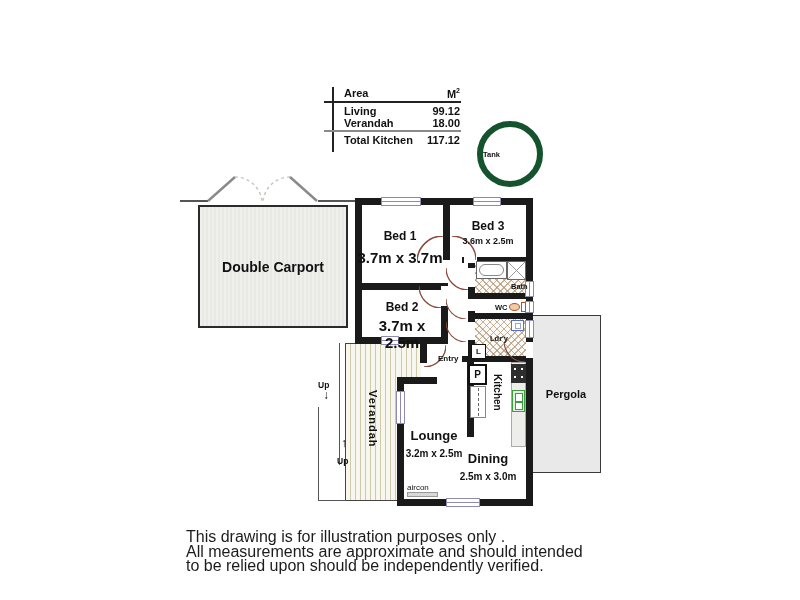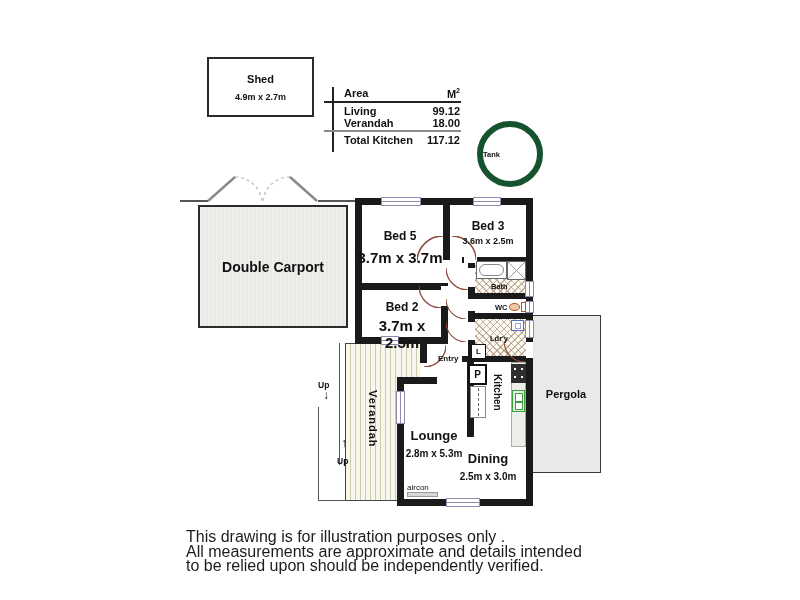--- a/index.html
+++ b/index.html
@@ -31,25 +31,20 @@
   .rot{position:absolute;transform:rotate(90deg);transform-origin:0 0;font-weight:bold;}
   .disc{font-size:16px;line-height:14.5px;color:#1c1c1c;}
   .table-row{display:flex;justify-content:space-between;font-weight:bold;font-size:11px;}
   sup{font-size:7px;}
 </style>
 </head>
 <body>
 
 <div id="canvas">
 
-  <div class="abs" style="left:207px;top:57px;width:103px;height:56px;border:2px solid #2b2b2b;background:#fff;
-              display:flex;flex-direction:column;align-items:center;justify-content:center;">
-    <div class="lbl" style="position:static;font-size:11px;">Shed</div>
-    <div class="lbl" style="position:static;font-size:9px;margin-top:7px;">4.9m x 2.7m</div>
-  </div>
 
   <div class="abs" style="left:332px;top:87px;width:2px;height:65px;background:#222;"></div>
   <div class="abs" style="left:324px;top:101px;width:137px;height:2px;background:#222;"></div>
   <div class="abs" style="left:324px;top:130px;width:137px;height:2px;background:#8a8a8a;"></div>
   <div class="abs table-row" style="left:344px;top:87px;width:116px;">
     <span>Area</span>
     <span><span>M</span><sup>2</sup></span>
   </div>
   <div class="abs table-row" style="left:344px;top:105px;width:116px;">
     <span>Living</span>
@@ -194,45 +189,45 @@
               display:flex;align-items:center;justify-content:center;">
     <span class="lbl" style="position:static;font-size:10px;">P</span>
   </div>
   <div class="abs" style="left:470px;top:386px;width:16px;height:32px;border:1px solid #888;background:#fff;box-sizing:border-box;">
     <div style="position:absolute;left:50%;top:1px;bottom:1px;width:0;border-left:1px dashed #666;"></div>
   </div>
   <div class="lbl" style="left:407px;top:483px;font-size:8px;font-weight:normal;">aircon</div>
   <div class="abs" style="left:407px;top:492px;width:31px;height:5px;background:#d8d8d8;border:1px solid #999;box-sizing:border-box;"></div>
 
   <div class="room-block" style="left:357px;top:229px;width:86px;">
-    <div class="room-name">Bed 5</div>
+    <div class="room-name">Bed 1</div>
     <div class="room-size">3.7m x 3.7m</div>
   </div>
   <div class="room-block" style="left:450px;top:219px;width:76px;">
     <div class="room-name">Bed 3</div>
     <div class="room-size" style="margin-top:3px;font-size:9px;">3.6m x 2.5m</div>
   </div>
   <div class="room-block" style="left:360px;top:300px;width:84px;">
     <div class="room-name">Bed 2</div>
     <div class="room-size" style="margin-top:3px;">3.7m x 2.5m</div>
   </div>
   <div class="room-block big" style="left:398px;top:428px;width:72px;">
     <div class="room-name">Lounge</div>
-    <div class="room-size">2.8m x 5.3m</div>
+    <div class="room-size">3.2m x 2.5m</div>
   </div>
   <div class="room-block big" style="left:450px;top:451px;width:76px;">
     <div class="room-name">Dining</div>
     <div class="room-size">2.5m x 3.0m</div>
   </div>
-  <div class="lbl tiny" style="left:491px;top:282px;">Bath</div>
+  <div class="lbl tiny" style="left:491px;top:282px;padding-left:20px;">Bath</div>
   <div class="lbl tiny" style="left:495px;top:303px;">WC</div>
   <div class="lbl tiny" style="left:490px;top:334px;">Ldr'y</div>
   <div class="lbl" style="left:438px;top:354px;font-size:8px;">Entry</div>
   <div class="rot" style="left:379px;top:390px;font-size:11px;letter-spacing:1px;">Verandah</div>
   <div class="rot" style="left:503px;top:374px;font-size:10px;">Kitchen</div>
 
   <div class="abs disc" style="left:186px;top:530px;">
     <div>This drawing is for illustration purposes only .</div>
-    <div>All measurements are approximate and details intended</div>
+    <div>All measurements are approximate and should intended</div>
     <div>to be relied upon should be independently verified.</div>
   </div>
 
 </div>
 
 </body></html>

